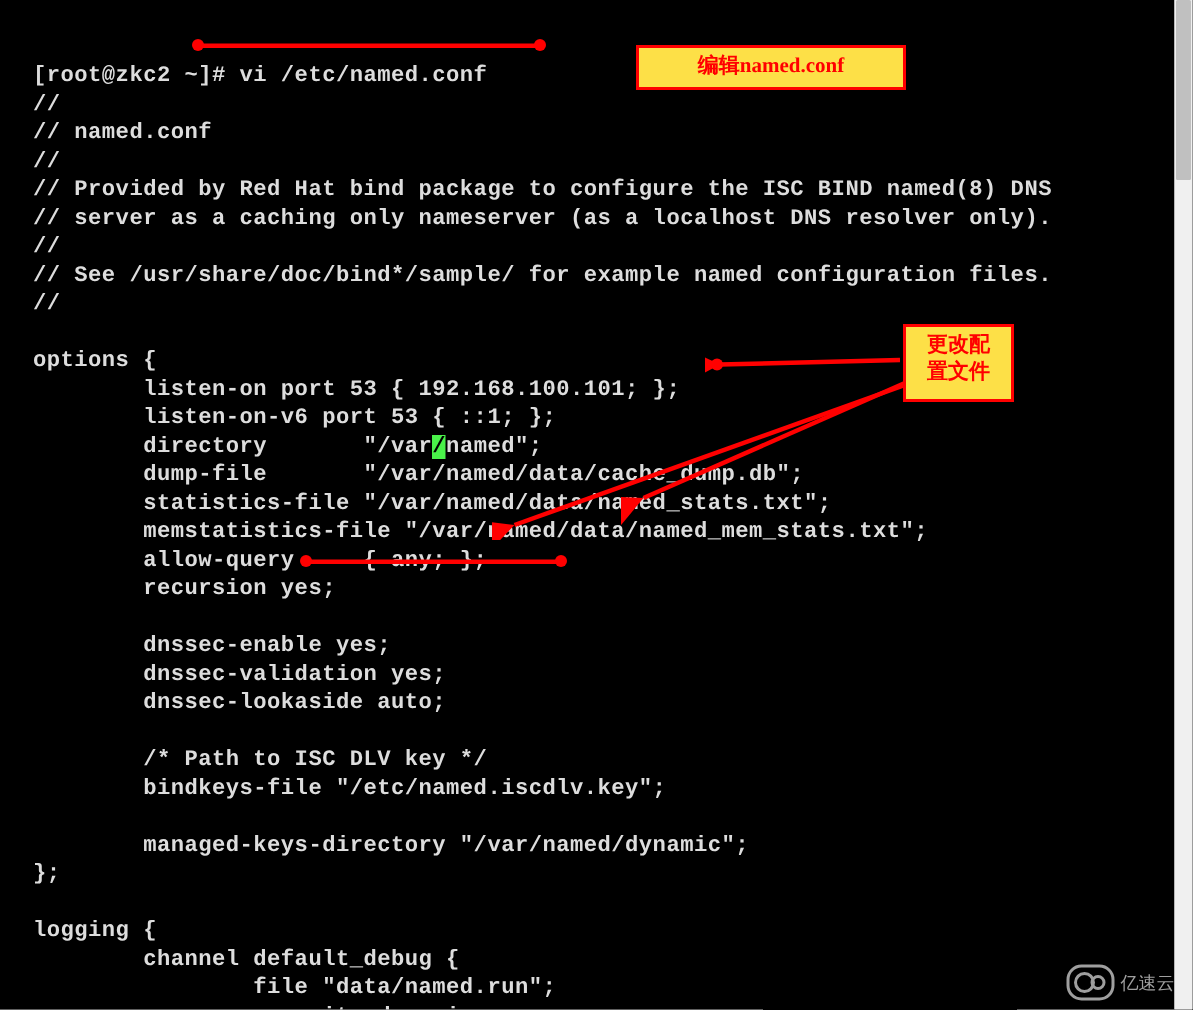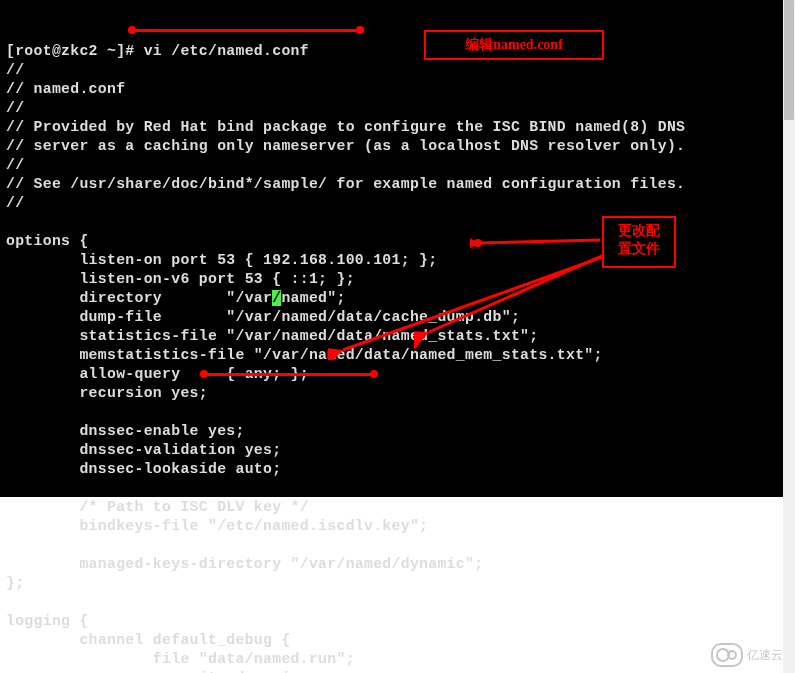--- a/index.html
+++ b/index.html
@@ -9,23 +9,23 @@
       font-family: "Courier New", monospace;
       width: 795px;
       height: 673px;
       position: relative;
       overflow: hidden;
     }
     .terminal {
       background: #000;
       color: #ddd;
       width: 783px;
-      height: 497px;
+      height: 673px;
       position: relative;
-      padding: 4px 6px;
+      padding: 4px 22px;
       box-sizing: border-box;
       font-size: 14.8px;
       line-height: 19px;
       white-space: pre;
       font-weight: bold;
       letter-spacing: 0.3px;
     }
     .scrollbar {
       position: absolute;
       right: 0;
@@ -44,21 +44,21 @@
       border-radius: 1px;
     }
     .line { display: block; height: 19px; }
     .cursor-block {
       background: #4AF24A;
       color: #000;
       display: inline;
     }
     .callout {
       position: absolute;
-      background: #000000;
+      background: #fde047;
       border: 2px solid #FF0000;
       color: #FF0000;
       font-family: "SimSun", "Songti SC", serif;
       font-weight: bold;
       padding: 4px 8px;
       font-size: 14px;
       text-align: center;
       line-height: 18px;
     }
     #callout1 { left: 424px; top: 30px; width: 160px; }

